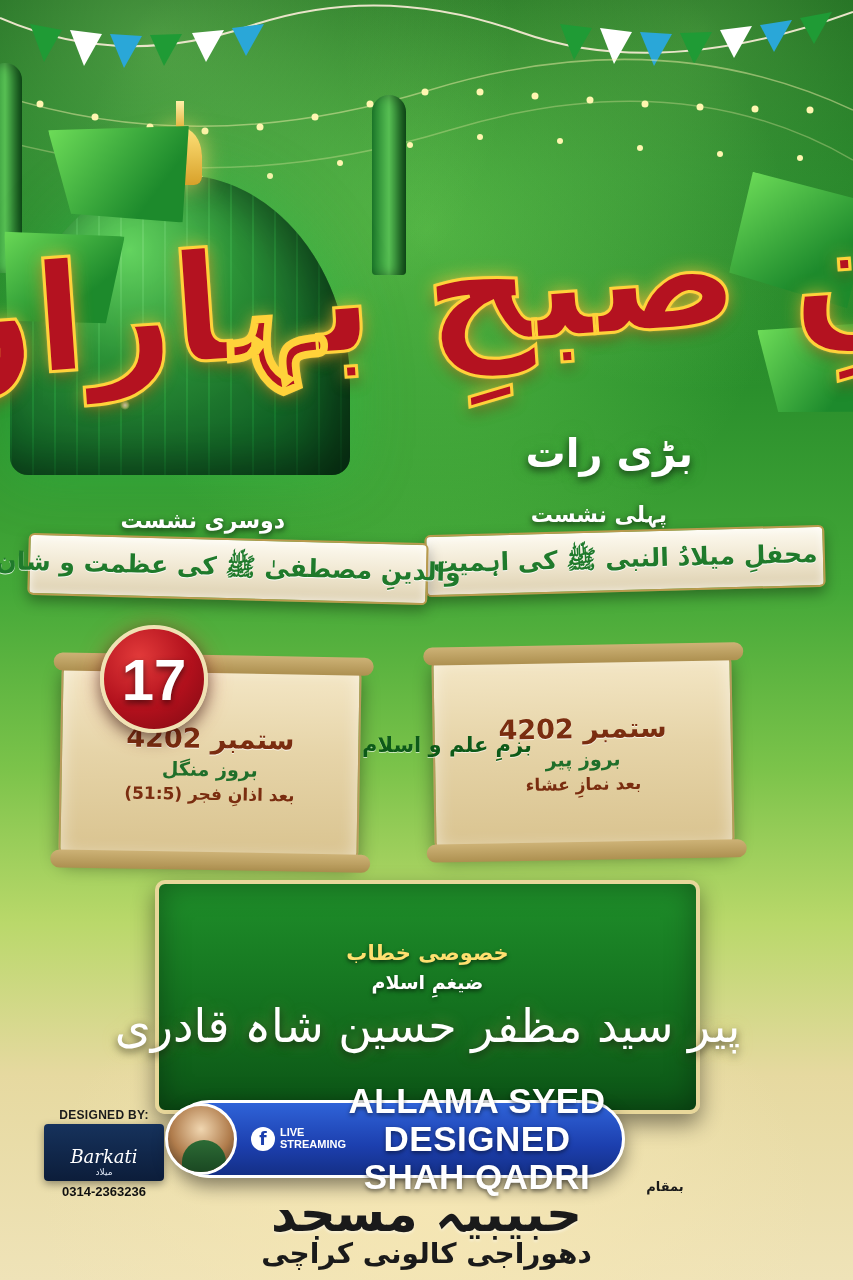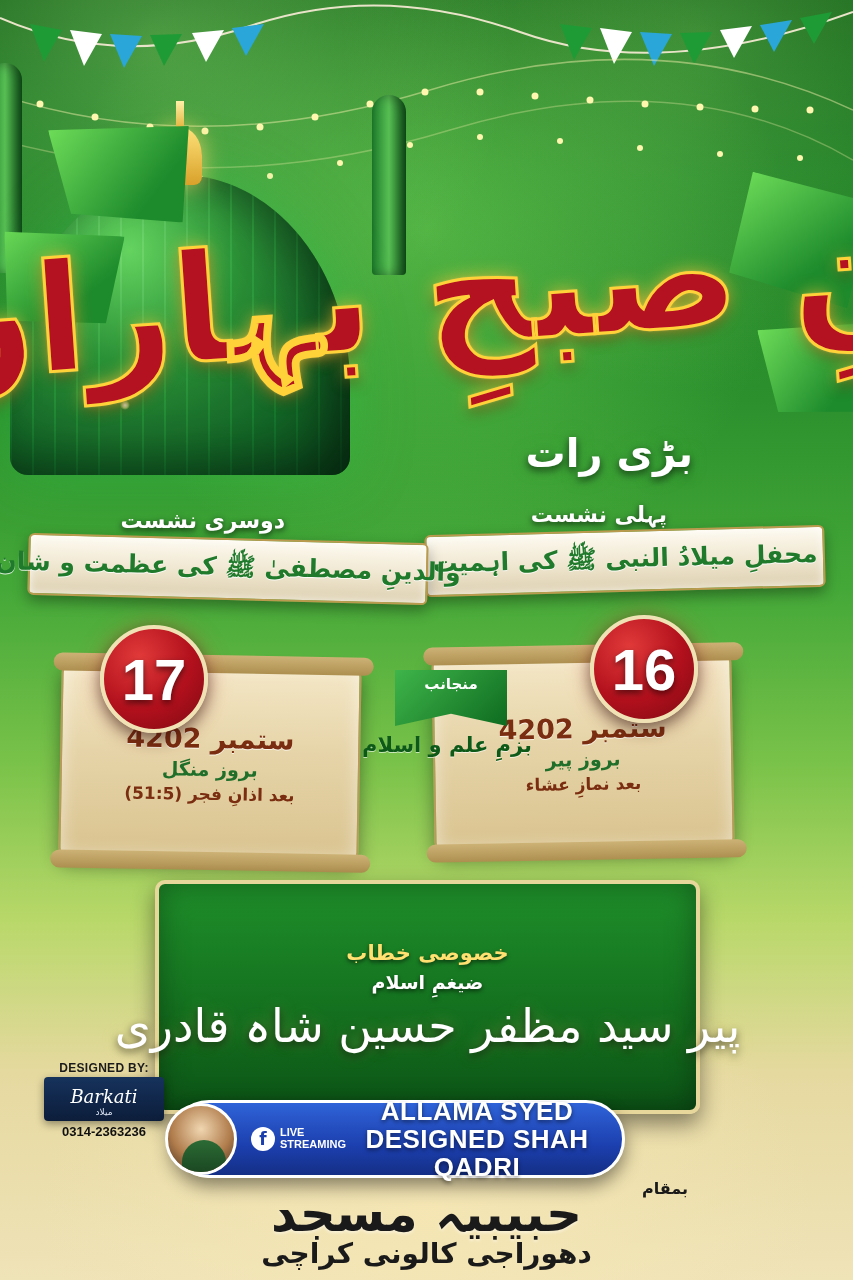--- a/index.html
+++ b/index.html
@@ -201,27 +201,27 @@
     z-index: 7;
     display: flex; flex-direction: column; align-items: center; justify-content: center;
     gap: 6px;
   }
   .sp-top { font-size: 21px; font-weight: bold; color: #ffe070; text-shadow: 0 2px 4px rgba(0,0,0,0.6); }
   .sp-title { font-size: 19px; font-weight: bold; color: #ffffff; text-shadow: 0 2px 4px rgba(0,0,0,0.6); }
   .sp-name { font-size: 46px; font-weight: normal; color: #ffffff; text-shadow: 0 3px 8px rgba(0,0,0,0.65), 0 0 16px rgba(255,230,120,0.35); white-space: nowrap; }
 
   
   .designer {
-    position: absolute; left: 44px; top: 1061px; width: 120px; z-index: 8;
+    position: absolute; left: 44px; top: 1108px; width: 120px; z-index: 8;
     text-align: center;
   }
   .designer .d-label { font-size: 12px; font-weight: bold; color: #1b1b1b; letter-spacing: 0.3px; }
   .designer .d-box {
     margin-top: 2px; background: linear-gradient(180deg,#16325c,#0c1d3a);
-    border-radius: 4px; padding: 9px 4px 4px;
+    border-radius: 4px; padding: 22px 4px 4px;
     box-shadow: 0 3px 8px rgba(0,0,0,0.4);
   }
   .designer .d-brand { font-family: "DejaVu Serif", serif; font-style: italic; font-size: 18px; color: #ffffff; }
   .designer .d-sub { font-size: 9px; color: #dfe7f5; }
   .designer .d-phone { font-size: 13px; font-weight: bold; color: #111; margin-top: 3px; }
 
   
   .livebar {
     position: absolute; left: 170px; top: 1100px; width: 455px; height: 78px;
     background: linear-gradient(180deg,#2f63d8 0%, #1c3fae 60%, #142f86 100%);
@@ -245,32 +245,32 @@
     display:flex; align-items:center; gap:5px; margin-left: 14px; flex: none;
   }
   .fb-circle {
     width: 24px; height: 24px; border-radius: 50%; background:#fff; color:#1c3fae;
     font-weight: bold; font-size: 17px; display:flex; align-items:center; justify-content:center;
     font-family: "DejaVu Sans", sans-serif;
   }
   .fb-text { font-size: 11px; font-weight: bold; color:#fff; line-height: 1.05; }
   .live-name {
     flex: 1; text-align: center; color: #ffffff; font-weight: bold;
-    font-size: 26px; line-height: 1.08; letter-spacing: 0.5px;
+    font-size: 35px; line-height: 1.08; letter-spacing: 0.5px;
     text-shadow: 0 2px 4px rgba(0,0,0,0.5); padding-right: 14px;
   }
 
   
   .footer {
     position: absolute; left: 0; top: 1185px; width: 853px; z-index: 8;
     text-align: center;
   }
   .footer .logo {
     position: absolute; right: 165px; top: -6px; width: 46px; height: 40px;
-    color: #1a1a1a; font-size: 16px; font-weight: bold; text-align:center;
+    color: #1a1a1a; font-size: 13px; font-weight: bold; text-align:center;
   }
   .footer .mosque {
     font-size: 50px; font-weight: bold; color: #1a1a1a;
     text-shadow: 0 2px 3px rgba(255,255,255,0.45);
     white-space: nowrap;
   }
   .footer .area {
     font-size: 28px; font-weight: bold; color: #1a1a1a; margin-top: -6px;
     white-space: nowrap;
   }
@@ -376,32 +376,30 @@
   </div>
 
   <div class="scrolls">
     <div class="scroll s-right">
       <div class="scroll-text">
         <div class="date-line urdu">ستمبر 2024</div>
         <div class="date-sub urdu">بروز پیر</div>
         <div class="date-time urdu">بعد نمازِ عشاء</div>
       </div>
     </div>
-    <div class="daybadge d16">16</div>
 
     <div class="scroll s-left">
       <div class="scroll-text">
         <div class="date-line urdu">ستمبر 2024</div>
         <div class="date-sub urdu">بروز منگل</div>
         <div class="date-time urdu">بعد اذانِ فجر (5:15)</div>
       </div>
     </div>
     <div class="daybadge d17">17</div>
 
-    <div class="mid-flag urdu">منجانب</div>
     <div class="mid-text urdu">بزمِ علم و اسلام</div>
   </div>
 
   <div class="speaker-panel">
     <div class="sp-top urdu">خصوصی خطاب</div>
     <div class="sp-title urdu">ضیغمِ اسلام</div>
     <div class="sp-name urdu">پیر سید مظفر حسین شاہ قادری</div>
   </div>
 
   <div class="designer">

